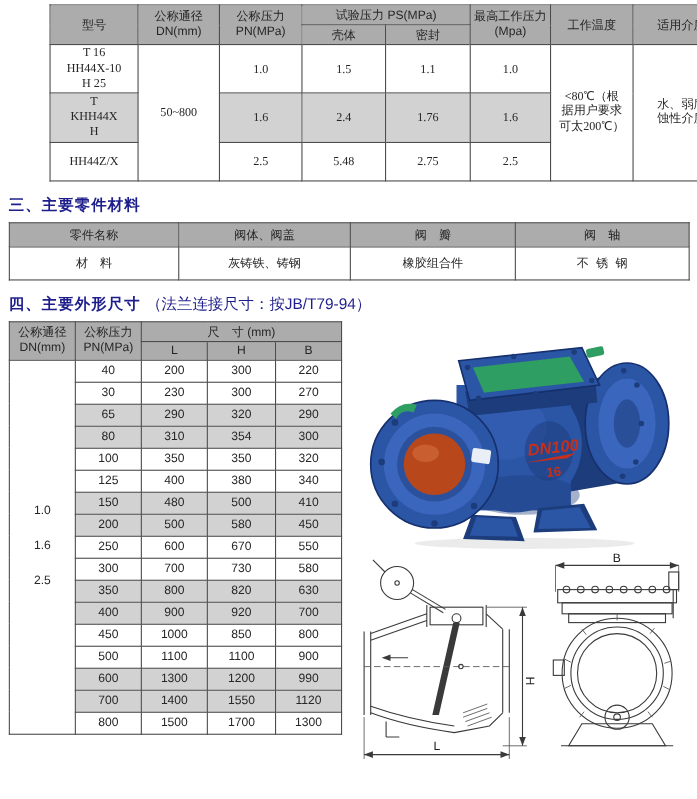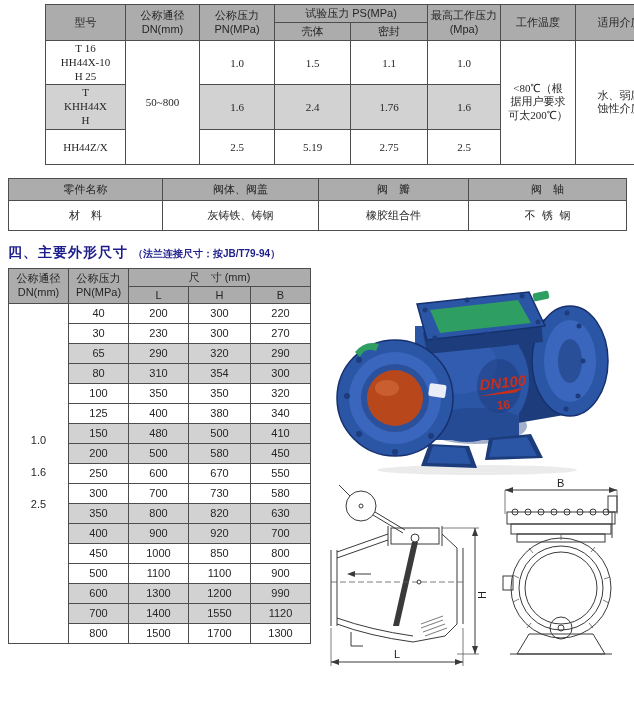--- a/index.html
+++ b/index.html
@@ -8,21 +8,21 @@
     --valve-green:#2f9e62; --valve-orange:#b8481c; --valve-red:#c5301c;
   }
   *{box-sizing:border-box;}
   html,body{margin:0;padding:0;}
   body{
     width:634px;height:726px;background:#ffffff;overflow:hidden;
     font-family:"Liberation Sans","DejaVu Sans",sans-serif;color:#262626;
   }
   .page{padding:4px 8px 0 8px;}
   .sec-title{font-size:14px;font-weight:700;color:var(--title);margin:0 0 6px 0;letter-spacing:1px;}
-  .sec-note{font-size:10px;font-weight:700;letter-spacing:0;}
+  .sec-note{font-size:14px;font-weight:400;letter-spacing:0;}
   .section{margin-bottom:13px;}
   table{border-collapse:collapse;table-layout:fixed;}
   th,td{border:1px solid var(--border);text-align:center;vertical-align:middle;
         font-size:11px;padding:1px 2px;overflow:hidden;}
   th{background:var(--header-bg);font-weight:400;}
   .pre{white-space:pre-line;line-height:1.25;}
   tr.shaded td{background:var(--stripe-bg);}
   td.merged-white{background:#ffffff;}
   
   #tech-table{width:618px;margin-left:37px;}
@@ -106,29 +106,30 @@
 KHH44X
 H</td>
           <td>1.6</td>
           <td>2.4</td>
           <td>1.76</td>
           <td>1.6</td>
         </tr>
         <tr>
           <td>HH44Z/X</td>
           <td>2.5</td>
-          <td>5.19</td>
+          <td>5.48</td>
           <td>2.75</td>
           <td>2.5</td>
         </tr>
       </tbody>
     </table>
   </div>
 
   <div class="section">
+    <div class="sec-title">三、主要零件材料</div>
     <table id="mat-table">
       <colgroup>
         <col style="width:154px">
           <col style="width:156px">
           <col style="width:150px">
           <col style="width:158px">
       </colgroup>
       <thead>
         <tr>
           <th>零件名称</th>

